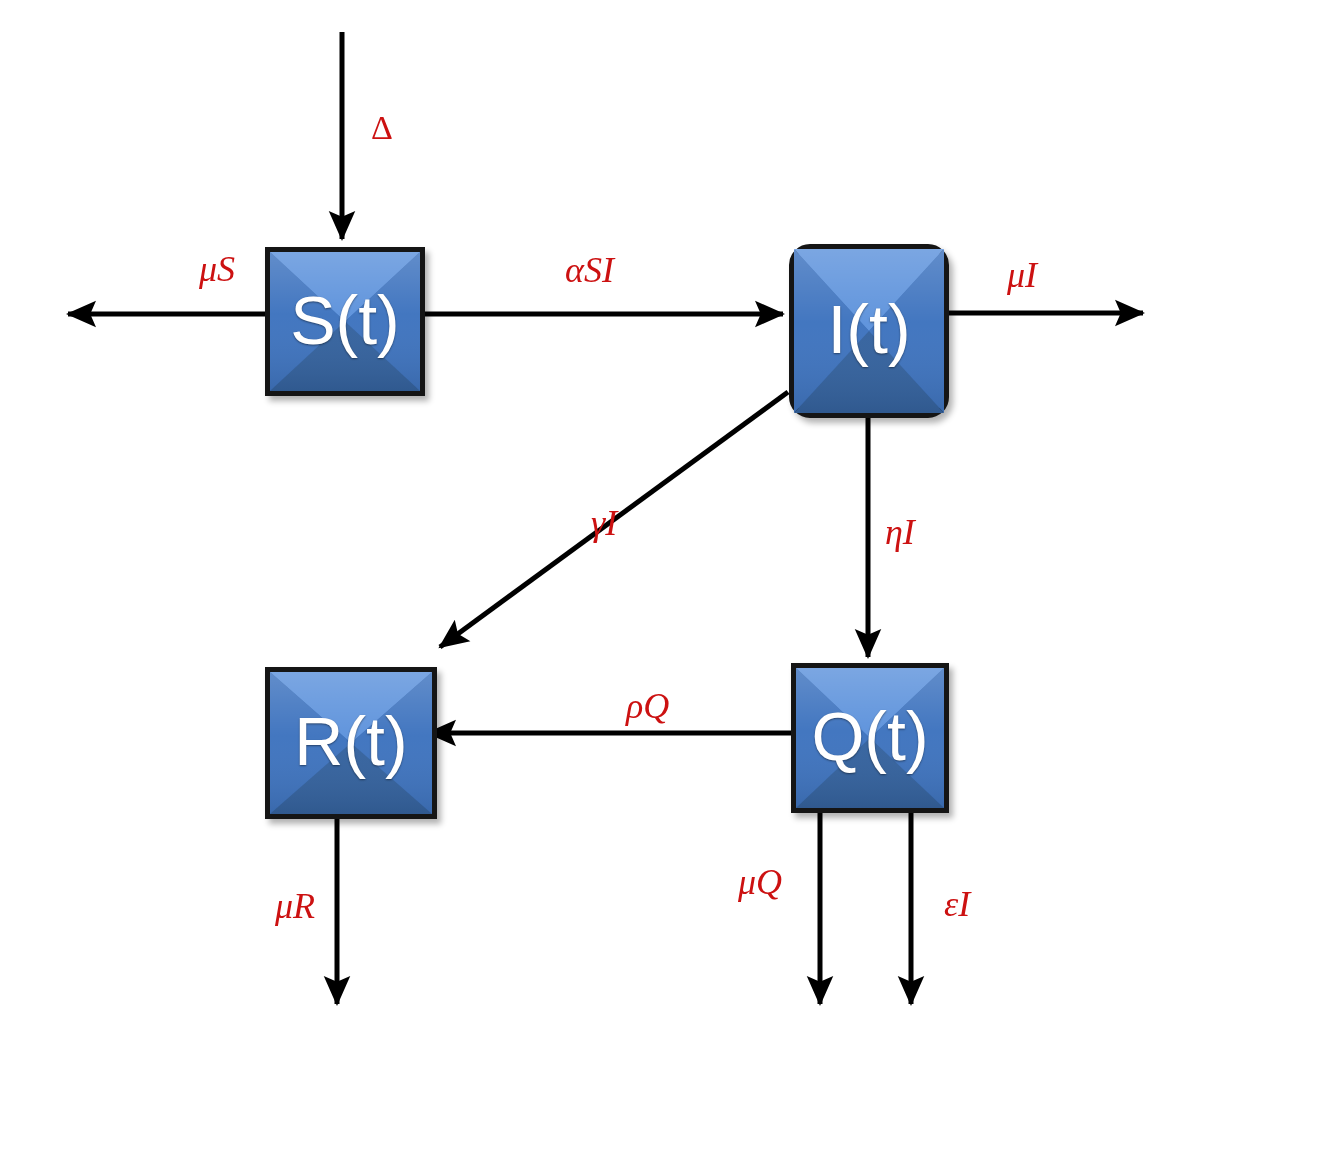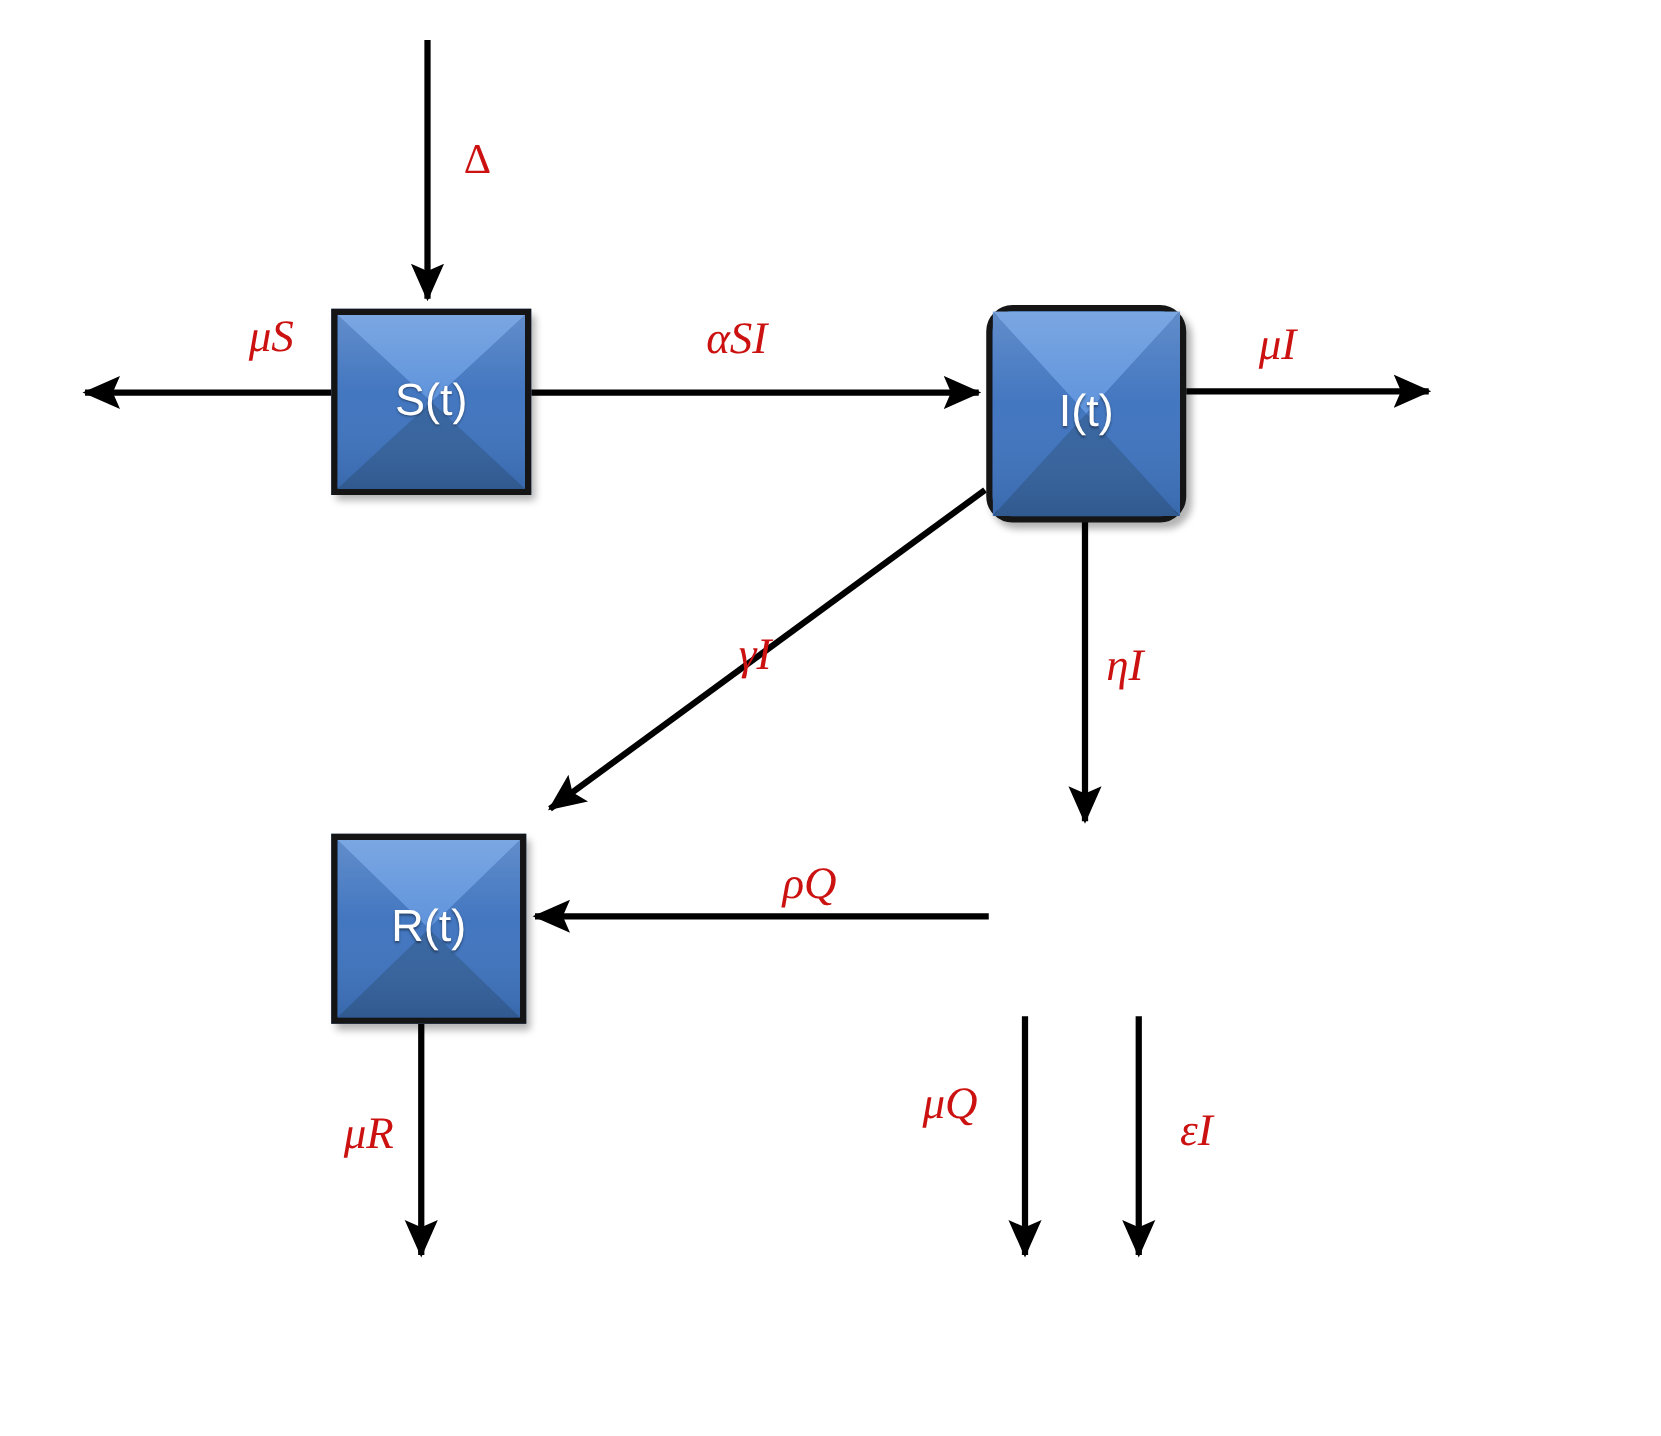--- a/index.html
+++ b/index.html
@@ -38,21 +38,21 @@
   }
   .node .facets svg { display: block; width: 100%; height: 100%; }
   .node .node-label {
     position: absolute;
     left: 0; top: 0; right: 0; bottom: 0;
     display: flex;
     align-items: center;
     justify-content: center;
     color: #ffffff;
     font-family: "Liberation Sans", sans-serif;
-    font-size: 36px;
+    font-size: 68px;
     font-weight: 400;
     letter-spacing: 0px;
     text-shadow: 0 1px 2px rgba(0,0,0,0.45);
     line-height: 1;
     padding-bottom: 4px;
   }
   .edge-label {
     position: absolute;
     color: #cc1111;
     font-family: "Liberation Serif", serif;
@@ -131,40 +131,59 @@
             <stop offset="0%" stop-color="#ffffff" stop-opacity="0.18"></stop>
             <stop offset="45%" stop-color="#ffffff" stop-opacity="0.02"></stop>
             <stop offset="100%" stop-color="#000000" stop-opacity="0.10"></stop>
           </linearGradient>
         </defs>
       </svg>
     </div>
     <div class="node-label">I(t)</div>
   </div>
 
-  <div class="node" style="left:265px; top:667px; width:156px; height:152px;">
+  <div class="node" style="left:265px; top:667px; width:172px; height:152px;">
     <div class="facets">
       <svg viewBox="0 0 100 100" preserveAspectRatio="none">
         <polygon points="0,0 100,0 50,50" fill="#5e93dc"></polygon>
         <polygon points="0,0 0,100 50,50" fill="#3f74bf"></polygon>
         <polygon points="100,0 100,100 50,50" fill="#3f74bf"></polygon>
         <polygon points="0,100 100,100 50,50" fill="#35639f"></polygon>
         <rect x="0" y="0" width="100" height="100" fill="url(#g3)"></rect>
         <defs>
           <linearGradient id="g3" x1="0" y1="0" x2="0" y2="1">
             <stop offset="0%" stop-color="#ffffff" stop-opacity="0.18"></stop>
             <stop offset="45%" stop-color="#ffffff" stop-opacity="0.02"></stop>
             <stop offset="100%" stop-color="#000000" stop-opacity="0.10"></stop>
           </linearGradient>
         </defs>
       </svg>
     </div>
     <div class="node-label">R(t)</div>
   </div>
 
+  <div class="node" style="left:791px; top:663px; width:158px; height:150px;">
+    <div class="facets">
+      <svg viewBox="0 0 100 100" preserveAspectRatio="none">
+        <polygon points="0,0 100,0 50,50" fill="#5e93dc"></polygon>
+        <polygon points="0,0 0,100 50,50" fill="#3f74bf"></polygon>
+        <polygon points="100,0 100,100 50,50" fill="#3f74bf"></polygon>
+        <polygon points="0,100 100,100 50,50" fill="#35639f"></polygon>
+        <rect x="0" y="0" width="100" height="100" fill="url(#g4)"></rect>
+        <defs>
+          <linearGradient id="g4" x1="0" y1="0" x2="0" y2="1">
+            <stop offset="0%" stop-color="#ffffff" stop-opacity="0.18"></stop>
+            <stop offset="45%" stop-color="#ffffff" stop-opacity="0.02"></stop>
+            <stop offset="100%" stop-color="#000000" stop-opacity="0.10"></stop>
+          </linearGradient>
+        </defs>
+      </svg>
+    </div>
+    <div class="node-label">Q(t)</div>
+  </div>
 
   <div class="edge-label upright" style="left:371px; top:111px; font-size:34px;">Δ</div>
 
   <div class="edge-label" style="left:155px; top:251px;margin-left:44px;">μS</div>
 
   <div class="edge-label" style="left:549px; top:252px;margin-left:16px;">αSI</div>
 
   <div class="edge-label" style="left:1007px; top:257px;">μI</div>
 
   <div class="edge-label" style="left:591px; top:465px;margin-top:40px;">γI</div>

